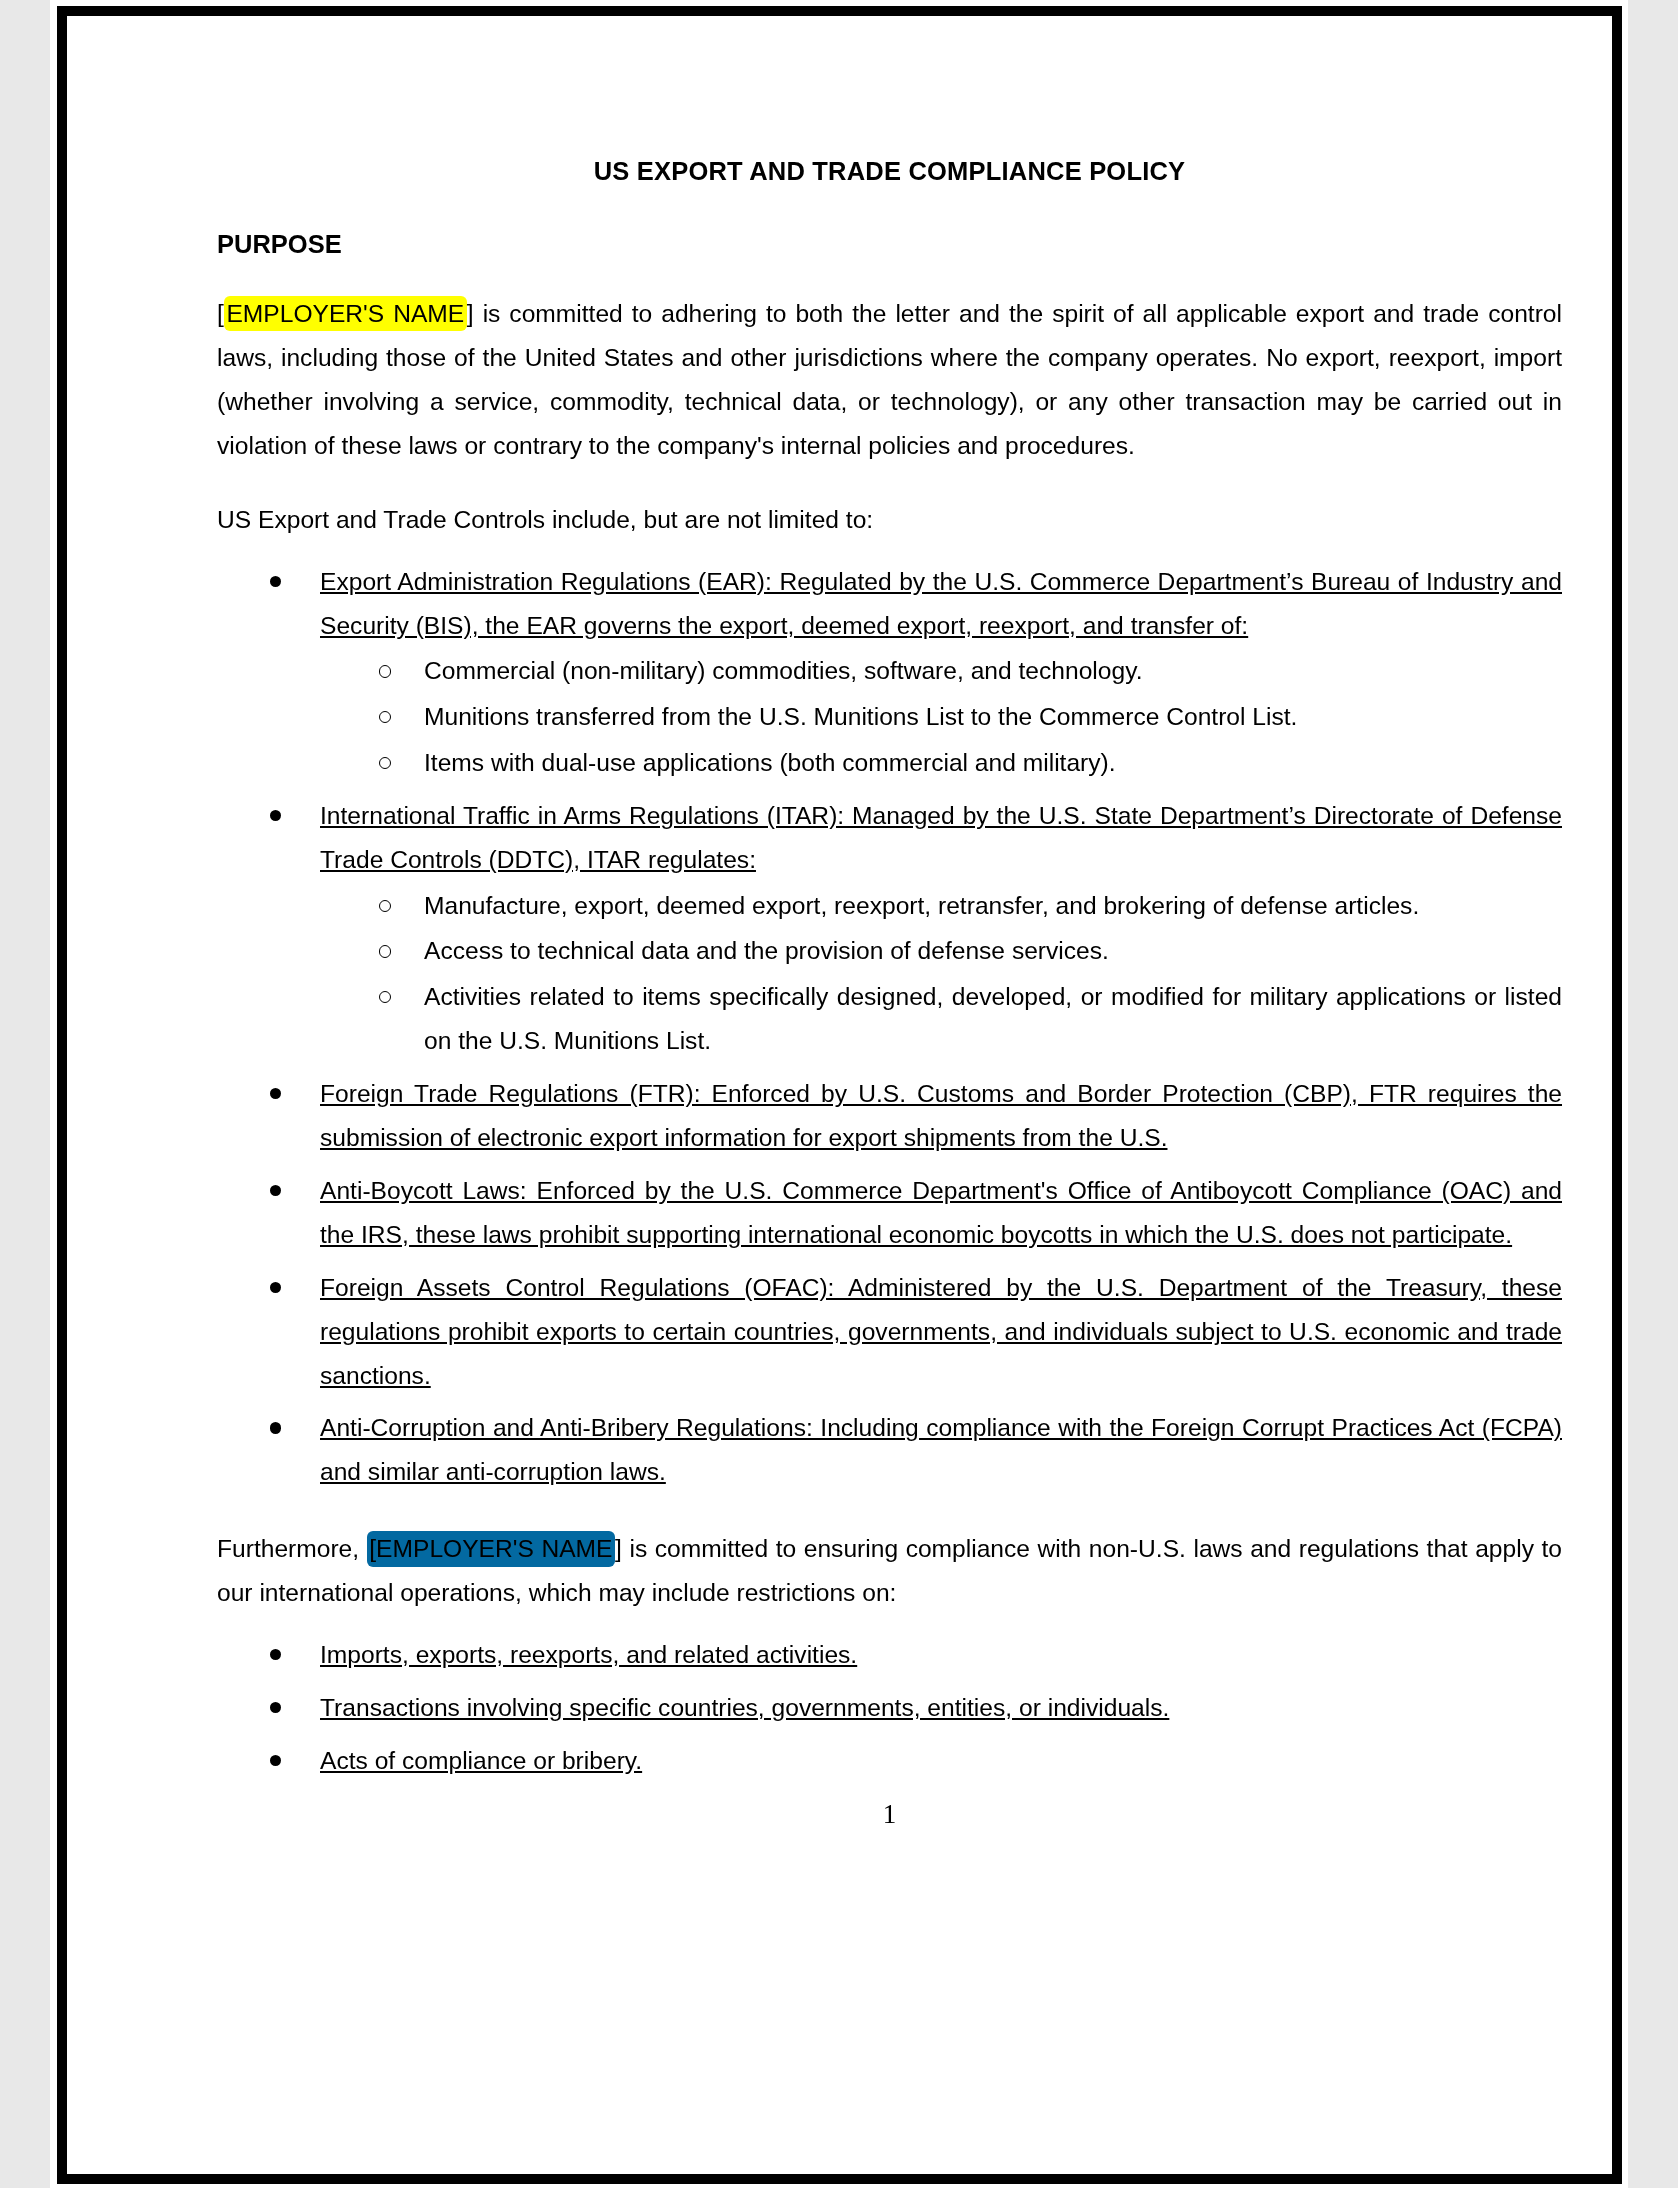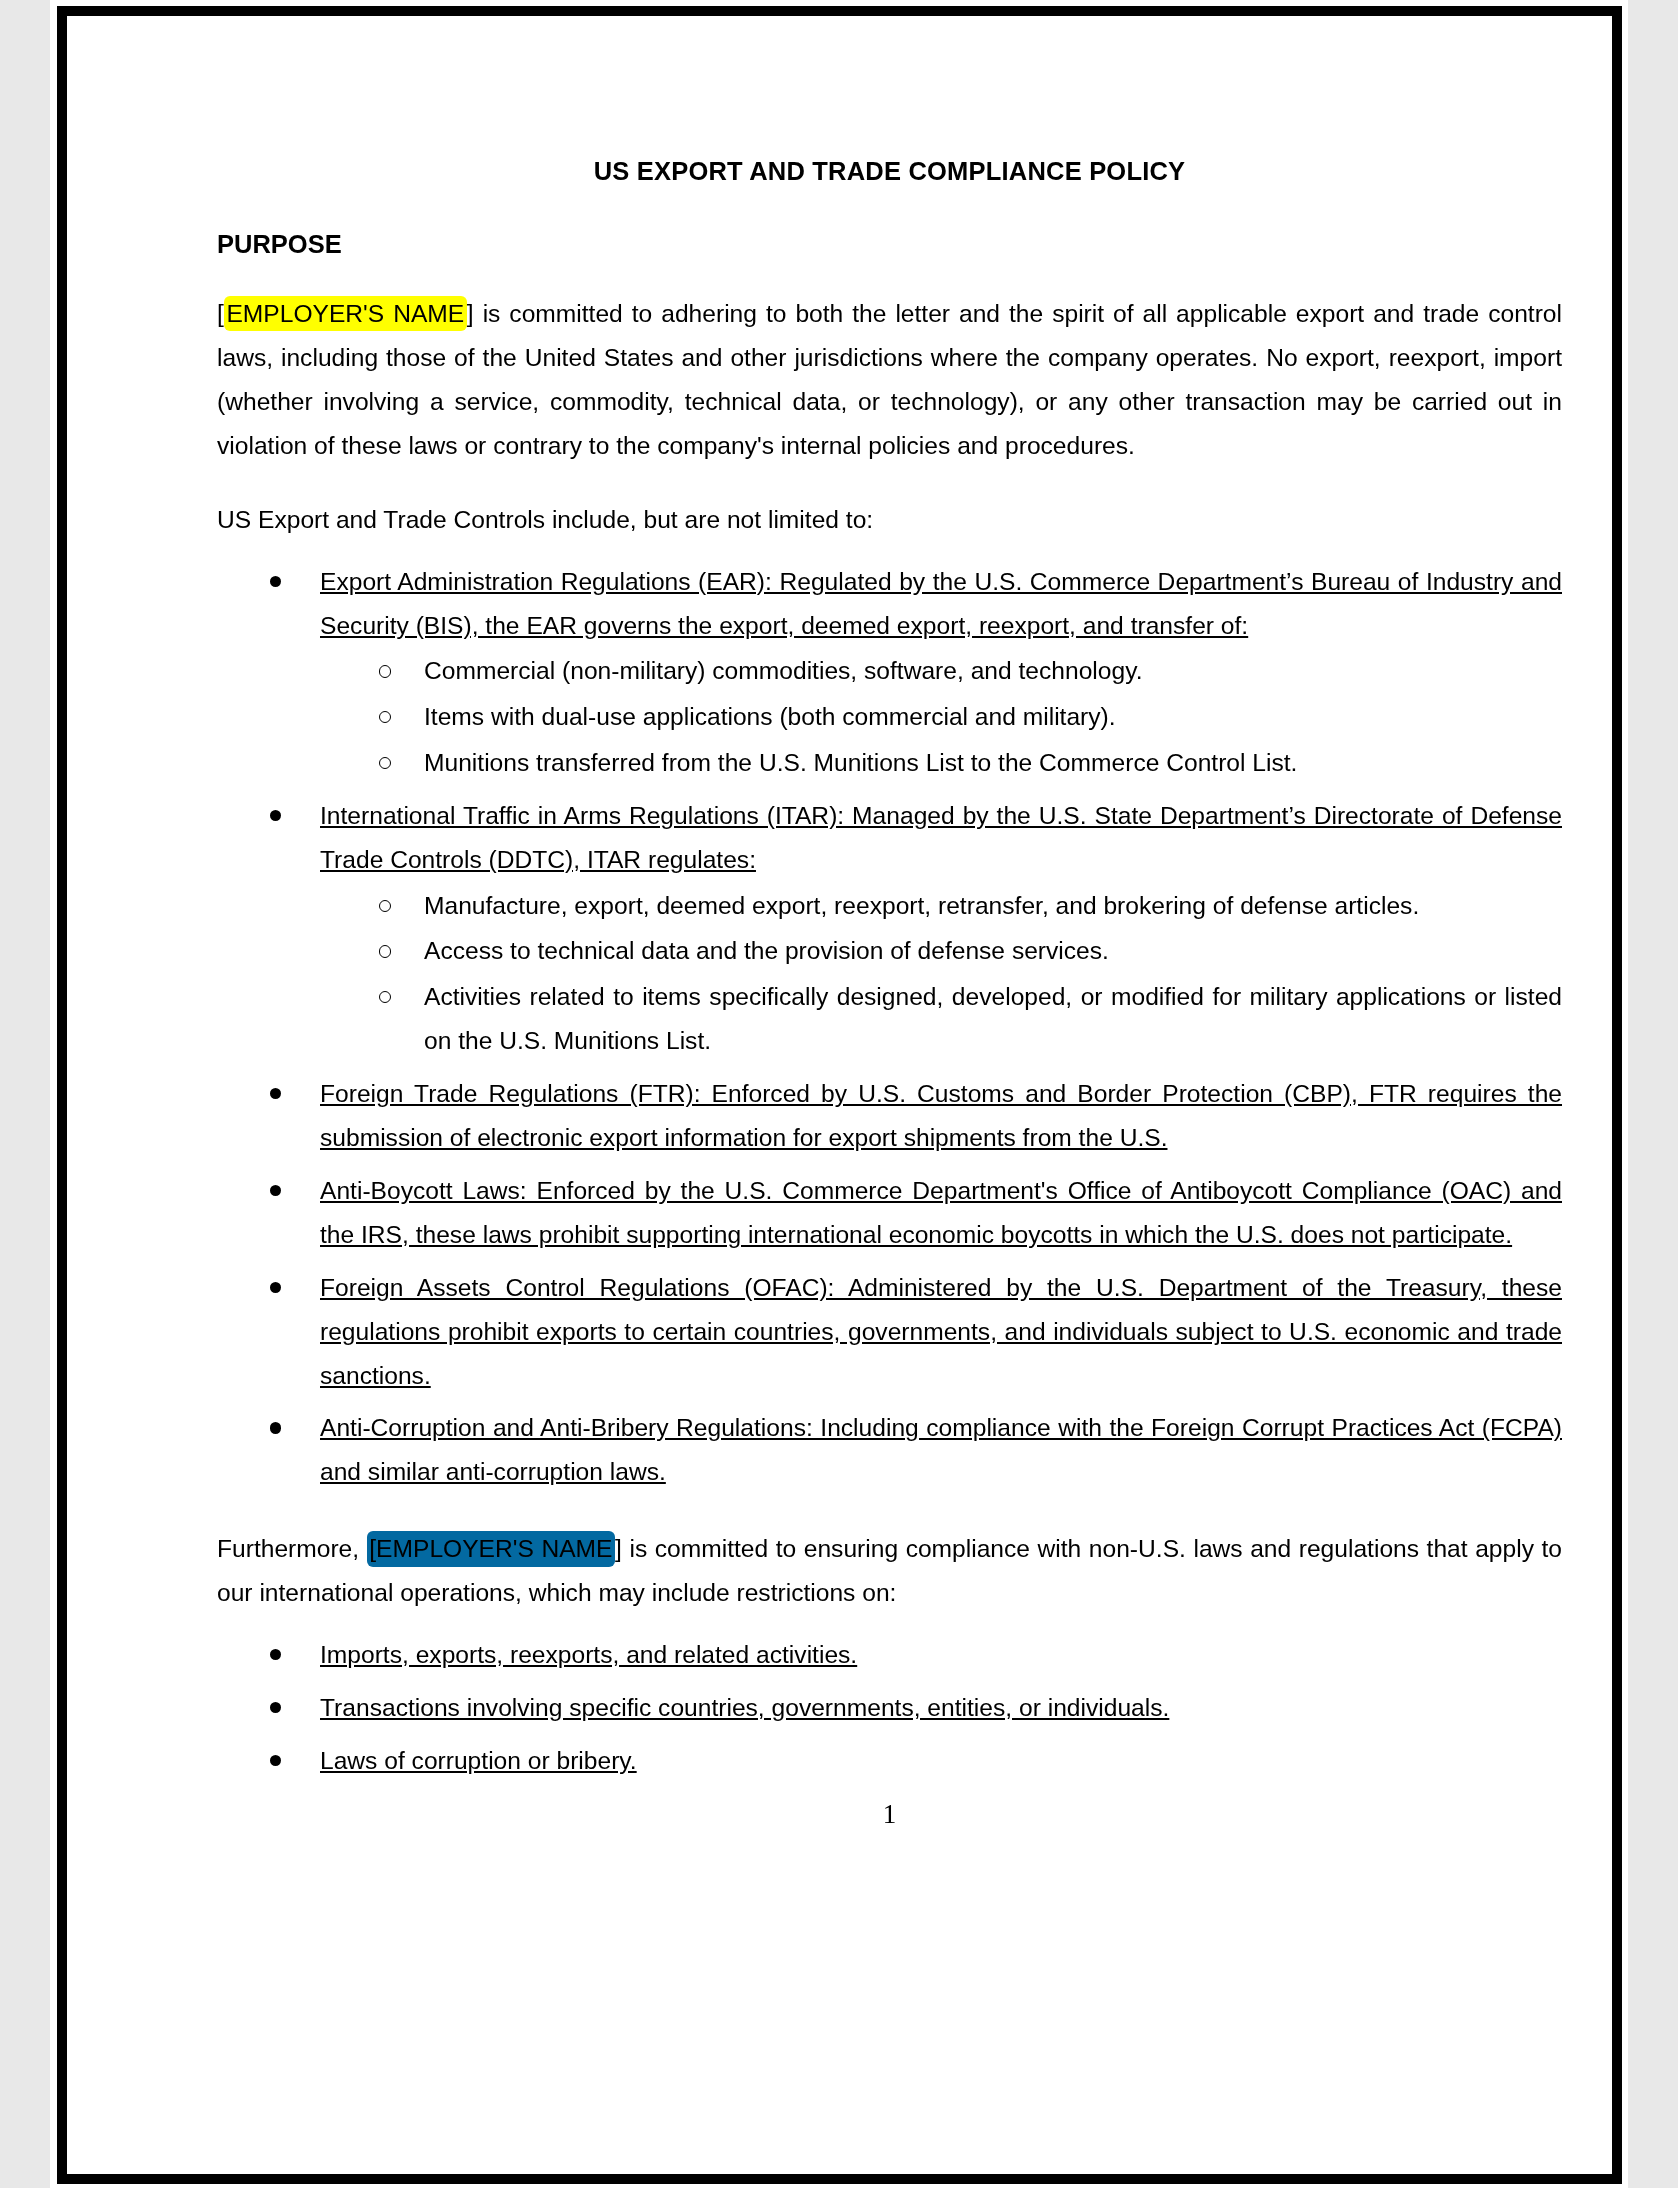--- a/index.html
+++ b/index.html
@@ -98,37 +98,37 @@
 
     <h2 class="section-heading">PURPOSE</h2>
 
     <p class="para"><span>[</span><span class="hl" style="background: rgb(255, 255, 0);">EMPLOYER'S NAME</span><span>] is committed to adhering to both the letter and the spirit of all applicable export and trade control laws, including those of the United States and other jurisdictions where the company operates. No export, reexport, import (whether involving a service, commodity, technical data, or technology), or any other transaction may be carried out in violation of these laws or contrary to the company's internal policies and procedures.</span></p>
 
     <p class="para lead">US Export and Trade Controls include, but are not limited to:</p>
 
     <ul class="doc-list" id="controls-list">
         <li class="l1"><span class="dot"></span><span class="li-text">Export Administration Regulations (EAR): Regulated by the U.S. Commerce Department’s Bureau of Industry and Security (BIS), the EAR governs the export, deemed export, reexport, and transfer of:</span></li>
         <li class="l2"><span class="circ"></span><span class="li-text">Commercial (non-military) commodities, software, and technology.</span></li>
+        <li class="l2"><span class="circ"></span><span class="li-text">Munitions transferred from the U.S. Munitions List to the Commerce Control List.</span></li>
         <li class="l2"><span class="circ"></span><span class="li-text">Items with dual-use applications (both commercial and military).</span></li>
-        <li class="l2"><span class="circ"></span><span class="li-text">Munitions transferred from the U.S. Munitions List to the Commerce Control List.</span></li>
         <li class="l1"><span class="dot"></span><span class="li-text">International Traffic in Arms Regulations (ITAR): Managed by the U.S. State Department’s Directorate of Defense Trade Controls (DDTC), ITAR regulates:</span></li>
         <li class="l2"><span class="circ"></span><span class="li-text">Manufacture, export, deemed export, reexport, retransfer, and brokering of defense articles.</span></li>
         <li class="l2"><span class="circ"></span><span class="li-text">Access to technical data and the provision of defense services.</span></li>
         <li class="l2"><span class="circ"></span><span class="li-text">Activities related to items specifically designed, developed, or modified for military applications or listed on the U.S. Munitions List.</span></li>
         <li class="l1"><span class="dot"></span><span class="li-text">Foreign Trade Regulations (FTR): Enforced by U.S. Customs and Border Protection (CBP), FTR requires the submission of electronic export information for export shipments from the U.S.</span></li>
         <li class="l1"><span class="dot"></span><span class="li-text">Anti-Boycott Laws: Enforced by the U.S. Commerce Department's Office of Antiboycott Compliance (OAC) and the IRS, these laws prohibit supporting international economic boycotts in which the U.S. does not participate.</span></li>
         <li class="l1"><span class="dot"></span><span class="li-text">Foreign Assets Control Regulations (OFAC): Administered by the U.S. Department of the Treasury, these regulations prohibit exports to certain countries, governments, and individuals subject to U.S. economic and trade sanctions.</span></li>
         <li class="l1"><span class="dot"></span><span class="li-text">Anti-Corruption and Anti-Bribery Regulations: Including compliance with the Foreign Corrupt Practices Act (FCPA) and similar anti-corruption laws.</span></li>
       </ul>
 
     <p class="para"><span>Furthermore, </span><span class="hl" style="background: #0369a1;">[EMPLOYER'S NAME</span><span>] is committed to ensuring compliance with non-U.S. laws and regulations that apply to our international operations, which may include restrictions on:</span></p>
 
     <ul class="doc-list" id="nonus-list">
         <li class="l1"><span class="dot"></span><span class="li-text">Imports, exports, reexports, and related activities.</span></li>
         <li class="l1"><span class="dot"></span><span class="li-text">Transactions involving specific countries, governments, entities, or individuals.</span></li>
-        <li class="l1"><span class="dot"></span><span class="li-text">Laws of corruption or bribery.</span></li>
+        <li class="l1"><span class="dot"></span><span class="li-text">Acts of compliance or bribery.</span></li>
       </ul>
 
     <div class="pagenum">1</div>
 
   </div>
 </div>
 
 
 </body></html>

